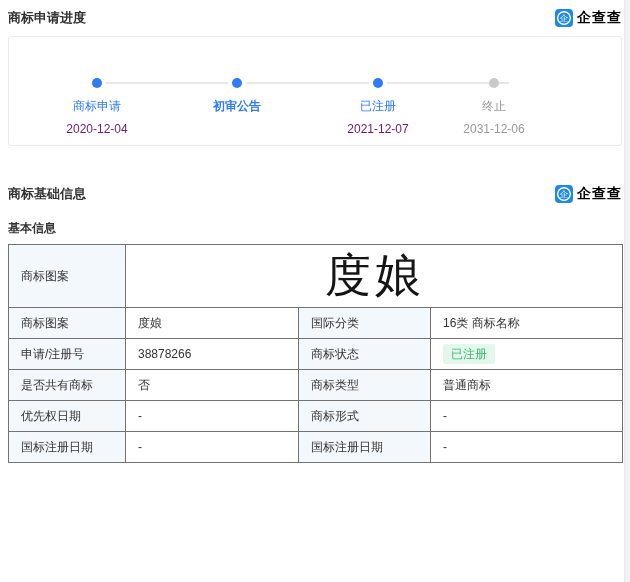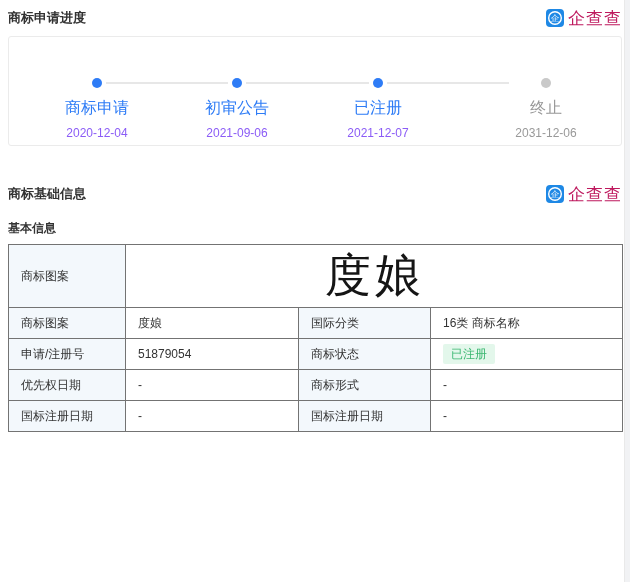--- a/index.html
+++ b/index.html
@@ -17,40 +17,40 @@
   .sec-header {
     display: flex; justify-content: space-between; align-items: center;
     height: 24px;
   }
   .sec-title { font-size: 13px; font-weight: bold; color: #333; }
   .brand { display: flex; align-items: center; gap: 4px; }
   .brand-icon {
     width: 18px; height: 18px; border-radius: 4px;
     background: #1e88e5; display: flex; align-items: center; justify-content: center;
   }
-  .brand-text { font-size: 17px; font-weight: normal; color: #be185d; letter-spacing: 1px; }
+  .brand-text { font-size: 14px; font-weight: bold; color: #000000; letter-spacing: 1px; }
 
   
   .progress-box {
     margin-top: 6px;
     border: 1px solid #ebebeb; border-radius: 3px;
     height: 110px; position: relative;
   }
   .tl-line { position: absolute; top: 45px; height: 2px; background: #e7e7e7; }
   .tl-line.l1 { left: 97px;  width: 122px; }
   .tl-line.l2 { left: 237px; width: 123px; }
   .tl-line.l3 { left: 378px; width: 122px; }
   .tl-step { position: absolute; top: 41px; width: 130px; text-align: center; }
   .tl-step.s1 { left: 23px; }
-  .tl-step.s2 { left: 163px; }
+  .tl-step.s2 { left: 163px; font-weight: bold; }
   .tl-step.s3 { left: 304px; }
-  .tl-step.s4 { left: 472px; }
+  .tl-step.s4 { left: 420px; }
   .tl-dot { width: 10px; height: 10px; border-radius: 50%; background: #2e7cf6; margin: 0 auto; }
-  .tl-label { margin-top: 10px; font-size: 16px; color: #2e7cf6; }
-  .tl-date  { margin-top: 7px;  font-size: 12px; color: #8b5cf6; }
+  .tl-label { margin-top: 10px; font-size: 12px; color: #2e7cf6; }
+  .tl-date  { margin-top: 7px;  font-size: 12px; color: #701a75; }
   .tl-step.inactive .tl-dot { background: #c9c9c9; }
   .tl-step.inactive .tl-label, .tl-step.inactive .tl-date { color: #999; }
 
   .sec2-header { margin-top: 36px; }
   .sub-title { margin-top: 14px; font-size: 12px; font-weight: bold; color: #333; height: 16px; }
 
   
   table.info {
     margin-top: 8px;
     width: 614px; border-collapse: collapse; table-layout: fixed;
@@ -104,21 +104,20 @@
     <div class="tl-line l3"></div>
 
     <div class="tl-step s1">
       <div class="tl-dot"></div>
       <div class="tl-label">商标申请</div>
       <div class="tl-date">2020-12-04</div>
     </div>
     <div class="tl-step s2">
       <div class="tl-dot"></div>
       <div class="tl-label">初审公告</div>
-      <div class="tl-date">2021-09-06</div>
     </div>
     <div class="tl-step s3">
       <div class="tl-dot"></div>
       <div class="tl-label">已注册</div>
       <div class="tl-date">2021-12-07</div>
     </div>
     <div class="tl-step s4 inactive">
       <div class="tl-dot"></div>
       <div class="tl-label">终止</div>
       <div class="tl-date">2031-12-06</div>
@@ -155,25 +154,31 @@
       </td>
     </tr>
     <tr>
       <td class="lbl">商标图案</td>
       <td>度娘</td>
       <td class="lbl">国际分类</td>
       <td>16类 商标名称</td>
     </tr>
     <tr>
       <td class="lbl">申请/注册号</td>
-      <td>51879054</td>
+      <td>38878266</td>
       <td class="lbl">商标状态</td>
       <td>
         <span class="badge">已注册</span>
       </td>
+    </tr>
+    <tr>
+      <td class="lbl">是否共有商标</td>
+      <td>否</td>
+      <td class="lbl">商标类型</td>
+      <td>普通商标</td>
     </tr>
     <tr>
       <td class="lbl">优先权日期</td>
       <td>-</td>
       <td class="lbl">商标形式</td>
       <td>-</td>
     </tr>
     <tr>
       <td class="lbl">国标注册日期</td>
       <td>-</td>

